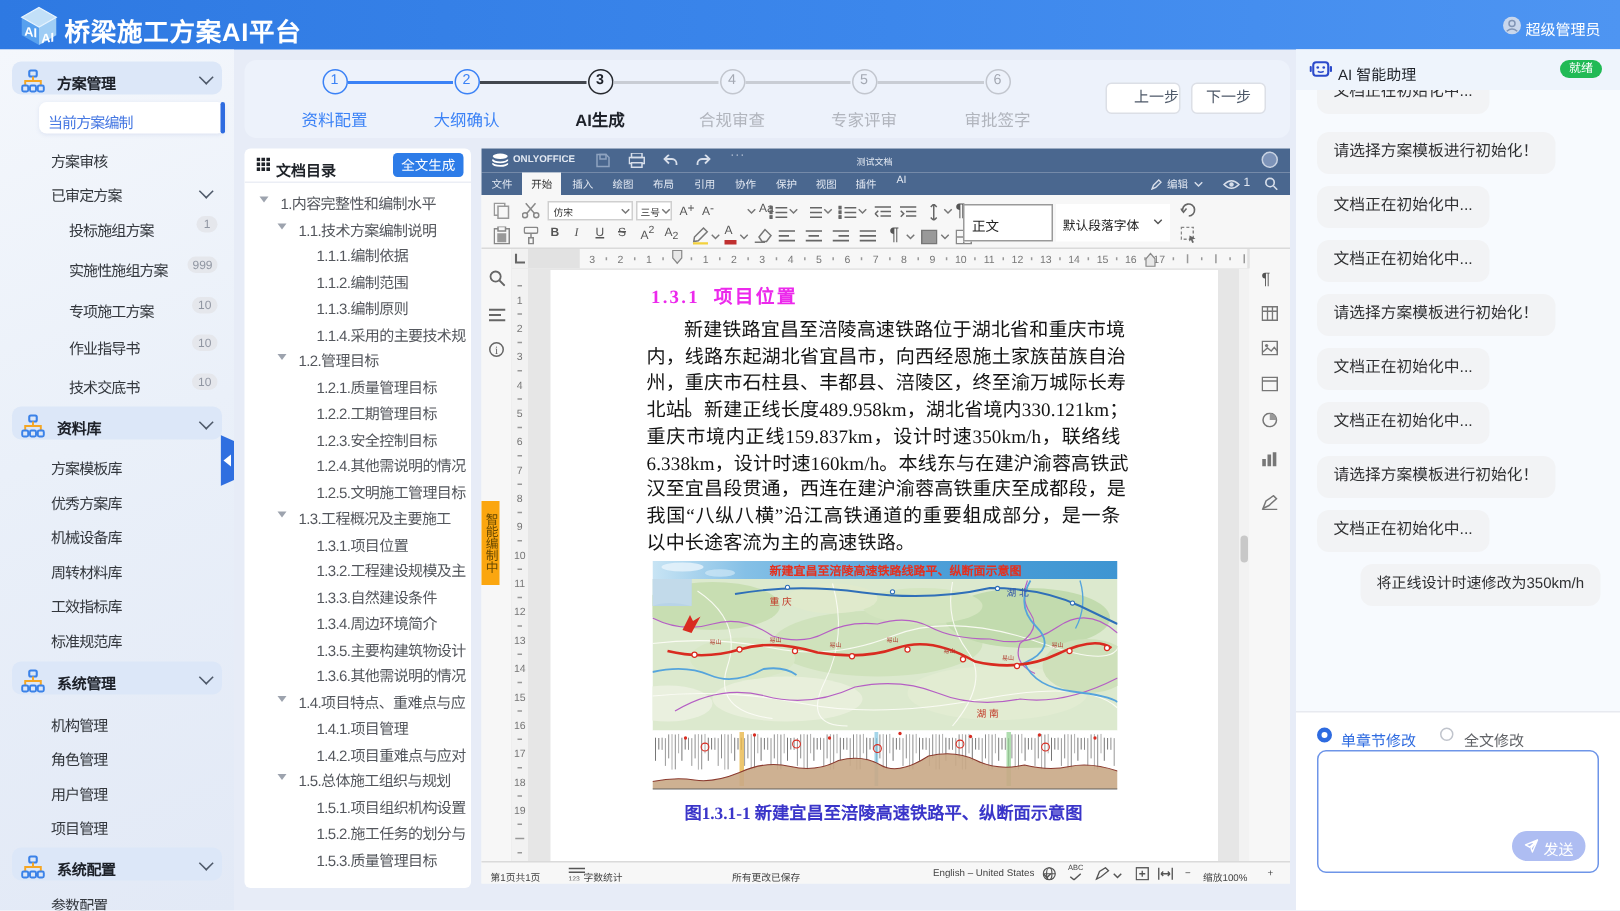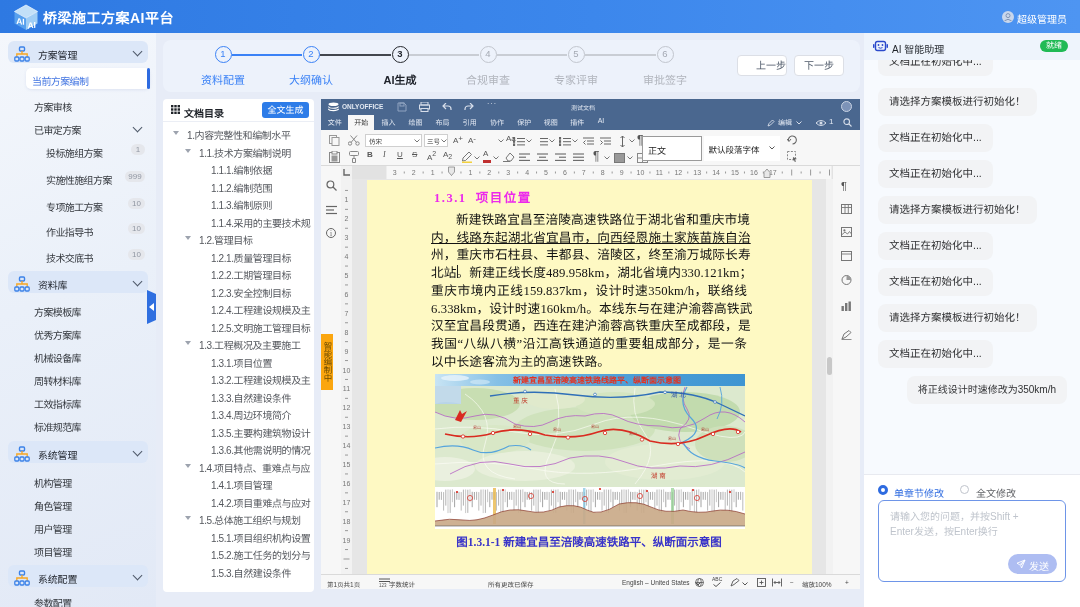--- a/index.html
+++ b/index.html
@@ -5,28 +5,28 @@
 <style>
   * { margin:0; padding:0; box-sizing:border-box; }
   html,body { width:1080px; height:607px; overflow:hidden; }
   body { font-family:"Liberation Sans", sans-serif; }
   #app { position:relative; width:1080px; height:607px; background:#E7ECF7; overflow:hidden; }
   .abs { position:absolute; }
 
   
   #topbar { position:absolute; left:0; top:0; width:1080px; height:33px;
     background:linear-gradient(90deg,#2E79E2 0%,#3C87EC 55%,#4E95F2 100%); }
-  #topbar .title { position:absolute; left:43px; top:7px; font-size:14px; font-weight:bold; color:#fff; letter-spacing:0.5px; }
+  #topbar .title { position:absolute; left:43px; top:7px; font-size:17px; font-weight:bold; color:#fff; letter-spacing:0.5px; }
   #topbar .user { position:absolute; right:13px; top:11px; color:#fff; font-size:10px; }
 
   
   #sidebar { position:absolute; left:0; top:33px; width:156px; height:574px;
     background:linear-gradient(160deg,#F4F7FC 0%,#EAF0F9 45%,#E2E9F6 100%); font-size:12px; color:#2b2f36; }
   .sec-pill { position:absolute; left:8px; width:140px; height:22px; background:#DCE7F8; border-radius:6px; }
-  .sec-title { position:absolute; left:38px; font-size:10px; font-weight:normal; color:#1D2129; letter-spacing:-0.2px; }
+  .sec-title { position:absolute; left:38px; font-size:10px; font-weight:bold; color:#1D2129; letter-spacing:-0.2px; }
   .chev { position:absolute; left:134px; width:7px; height:7px; border-right:1.4px solid #4E5969; border-bottom:1.4px solid #4E5969; transform:rotate(45deg); }
   .m-item { position:absolute; left:34px; color:#33373d; font-size:10px; letter-spacing:-0.6px; }
   .m-sub { position:absolute; left:46px; color:#33373d; font-size:10px; letter-spacing:-0.6px; }
   .badge { position:absolute; font-size:8px; color:#9096A2; background:#E5E7EC; border-radius:6px; text-align:center; line-height:11px; height:11px; }
   #active-item { position:absolute; left:26px; top:35px; width:124px; height:21px; background:#fff; border-radius:5px; box-shadow:0 1px 3px rgba(80,110,180,0.12); }
   #active-item .bar { position:absolute; right:0; top:0; width:3px; height:22px; background:#2E6BE0; border-radius:2px; }
   #active-item .txt { position:absolute; left:6px; top:5px; color:#4577E2; font-size:10px; letter-spacing:-0.6px; }
   #active-item .bar { height:21px !important; }
   #collapse-handle { position:absolute; left:147px; top:290px; width:9px; height:34px; background:#2F6FE0; clip-path:polygon(0 0, 100% 12%, 100% 88%, 0 100%); }
   #collapse-handle:after { content:""; position:absolute; left:2px; top:13px; border-right:5px solid #fff; border-top:4px solid transparent; border-bottom:4px solid transparent; }
@@ -52,21 +52,21 @@
   #ed-menu { position:absolute; left:0; top:16px; width:539px; height:15px; background:#4A678F; }
   #ed-toolbar { position:absolute; left:0; top:31px; width:539px; height:36px; background:#F7F7F7; border-bottom:1px solid #DADADA; color:#444; }
   #ed-ruler { position:absolute; left:20px; top:67px; width:492px; height:13px; background:#E2E2E2; overflow:hidden; }
   #ed-canvas { position:absolute; left:31px; top:80px; width:474px; height:395px; background:#E6E6E6; overflow:hidden; }
   #ed-leftbar { position:absolute; left:0; top:67px; width:20px; height:408px; background:#F7F7F7; }
   #ed-vruler { position:absolute; left:20px; top:80px; width:11px; height:395px; background:#E4E4E4; overflow:hidden; }
   #ed-scroll { position:absolute; left:505px; top:80px; width:7px; height:395px; background:#F2F2F2; }
   #ed-scroll .thumb { position:absolute; left:1px; top:178px; width:5px; height:18px; background:#C8C8C8; border-radius:3px; }
   #ed-rightbar { position:absolute; left:512px; top:67px; width:27px; height:408px; background:#F7F7F7; }
   #ed-status { position:absolute; left:0; top:475px; width:539px; height:15px; background:#F7F7F7; border-top:1px solid #DADADA; font-size:9.5px; color:#555; }
-  #page { position:absolute; left:14.5px; top:1px; width:445px; height:394px; background:#fef9c3; }
+  #page { position:absolute; left:14.5px; top:1px; width:445px; height:394px; background:#ffffff; }
   .docline { position:absolute; left:64.5px; width:316px; font-family:"Liberation Serif", serif; font-size:12.7px; color:#131313; text-align:justify; text-align-last:justify; white-space:nowrap; letter-spacing:0.1px; }
   .edtxt { position:absolute; font-size:7px; color:#E2E8F2; white-space:nowrap; }
   .tbi { position:absolute; font-size:8px; color:#555; white-space:nowrap; }
   .combo { position:absolute; background:#fff; border:1px solid #CFCFCF; font-size:6.5px; color:#333; }
   .sbi { position:absolute; font-size:6.5px; color:#444; white-space:nowrap; }
 
   
   #rpanel { position:absolute; left:864px; top:33px; width:216px; height:574px; background:#F7FAFE; }
   #rp-head { position:absolute; left:0; top:0; width:216px; height:27px; background:#EEF4FC; z-index:3; }
   #rp-head .t { position:absolute; left:28px; top:8px; font-size:10px; font-weight:normal; color:#1F2329; }
@@ -215,48 +215,48 @@
         <div class="tree-i" style="left:36px;top:45.5px">1.1.技术方案编制说明</div>
         <div class="tree-i" style="left:48px;top:63px">1.1.1.编制依据</div>
         <div class="tree-i" style="left:48px;top:80.5px">1.1.2.编制范围</div>
         <div class="tree-i" style="left:48px;top:98px">1.1.3.编制原则</div>
         <div class="tree-i" style="left:48px;top:115.5px">1.1.4.采用的主要技术规</div>
         <div class="tri" style="left:22px;top:137px"></div>
         <div class="tree-i" style="left:36px;top:133px">1.2.管理目标</div>
         <div class="tree-i" style="left:48px;top:150.5px">1.2.1.质量管理目标</div>
         <div class="tree-i" style="left:48px;top:168px">1.2.2.工期管理目标</div>
         <div class="tree-i" style="left:48px;top:185.5px">1.2.3.安全控制目标</div>
-        <div class="tree-i" style="left:48px;top:203px">1.2.4.工程建设规模及主</div>
+        <div class="tree-i" style="left:48px;top:203px">1.2.4.其他需说明的情况</div>
         <div class="tree-i" style="left:48px;top:220.5px">1.2.5.文明施工管理目标</div>
         <div class="tri" style="left:22px;top:242px"></div>
         <div class="tree-i" style="left:36px;top:238px">1.3.工程概况及主要施工</div>
         <div class="tree-i" style="left:48px;top:255.5px">1.3.1.项目位置</div>
         <div class="tree-i" style="left:48px;top:273px">1.3.2.工程建设规模及主</div>
         <div class="tree-i" style="left:48px;top:290.5px">1.3.3.自然建设条件</div>
         <div class="tree-i" style="left:48px;top:308px">1.3.4.周边环境简介</div>
         <div class="tree-i" style="left:48px;top:325.5px">1.3.5.主要构建筑物设计</div>
         <div class="tree-i" style="left:48px;top:343px">1.3.6.其他需说明的情况</div>
         <div class="tri" style="left:22px;top:364.5px"></div>
         <div class="tree-i" style="left:36px;top:360.5px">1.4.项目特点、重难点与应</div>
         <div class="tree-i" style="left:48px;top:378px">1.4.1.项目管理</div>
         <div class="tree-i" style="left:48px;top:395.5px">1.4.2.项目重难点与应对</div>
         <div class="tri" style="left:22px;top:417px"></div>
         <div class="tree-i" style="left:36px;top:413px">1.5.总体施工组织与规划</div>
         <div class="tree-i" style="left:48px;top:430.5px">1.5.1.项目组织机构设置</div>
         <div class="tree-i" style="left:48px;top:448px">1.5.2.施工任务的划分与</div>
-        <div class="tree-i" style="left:48px;top:465.5px">1.5.3.自然建设条件</div>
+        <div class="tree-i" style="left:48px;top:465.5px">1.5.3.质量管理目标</div>
       </div>
   </div>
 
   <div id="editor">
     <div id="ed-canvas">
         <div id="page">
           <div class="abs" style="left:67.5px;top:7px;font-family:'Liberation Serif',serif;font-size:12.5px;font-weight:bold;color:#EC29EC;letter-spacing:1.5px;">1.3.1&nbsp; 项目位置</div>
           <div class="docline" style="top:29px;padding-left:25px;">新建铁路宜昌至涪陵高速铁路位于湖北省和重庆市境</div>
-          <div class="docline" style="top:46.7px;text-decoration:underline;">内，线路东起湖北省宜昌市，向西经恩施土家族苗族自治</div>
+          <div class="docline" style="top:46.7px;">内，线路东起湖北省宜昌市，向西经恩施土家族苗族自治</div>
           <div class="docline" style="top:64.4px;">州，重庆市石柱县、丰都县、涪陵区，终至渝万城际长寿</div>
           <div class="docline" style="top:82.1px;">北站。新建正线长度489.958km，湖北省境内330.121km；</div>
           <div class="docline" style="top:99.8px;">重庆市境内正线159.837km，设计时速350km/h，联络线</div>
           <div class="docline" style="top:117.5px;">6.338km，设计时速160km/h。本线东与在建沪渝蓉高铁武</div>
           <div class="docline" style="top:152.89999999999998px;">我国“八纵八横”沿江高铁通道的重要组成部分，是一条</div>
           <div class="docline" style="top:135.2px;">汉至宜昌段贯通，西连在建沪渝蓉高铁重庆至成都段，是</div>
           <div class="docline" style="top:170.6px;text-align-last:left;">以中长途客流为主的高速铁路。</div>
           <svg class="abs" style="left:68px;top:193.5px" width="310" height="155" viewBox="0 0 310 155">
             <defs>
               <linearGradient id="bann" x1="0" y1="0" x2="1" y2="0">
@@ -965,21 +965,20 @@
         <div class="bubble" style="top:270.5px;">请选择方案模板进行初始化！</div>
         <div class="bubble" style="top:306.5px;">文档正在初始化中...</div>
         <div class="bubble" style="top:342.5px;left:auto;right:13px;font-size:10px;">将正线设计时速修改为350km/h</div>
       </div>
     <div id="rp-bottom">
       <div class="abs" style="left:14px;top:10px;width:10px;height:10px;border-radius:50%;border:3px solid #2E6BE0;background:#fff;"></div>
       <div class="abs" style="left:30px;top:10px;font-size:10px;color:#2E6BE0;">单章节修改</div>
       <div class="abs" style="left:96px;top:10px;width:9px;height:9px;border-radius:50%;border:1px solid #C0C4CC;background:#fff;"></div>
       <div class="abs" style="left:112px;top:10px;font-size:10px;color:#606266;">全文修改</div>
       <div class="abs" style="left:14px;top:25px;width:188px;height:82px;background:#fff;border:1px solid #6E95E8;border-radius:6px;">
-        <div class="abs" style="left:11px;top:8px;font-size:10px;color:#BFC4CC;line-height:15px;">请输入您的问题，并按Shift +<br>Enter发送，按Enter换行</div>
         <div class="abs" style="right:8px;bottom:7px;width:49px;height:20px;background:#AEBDF2;border-radius:10px;color:#fff;font-size:10px;">
             <svg class="abs" style="left:8px;top:5px" width="10" height="10" viewBox="0 0 10 10">
               <path d="M9 1 L1 4.2 L3.8 5.8 L9 1 L4.7 6.5 L5.6 9 Z" fill="none" stroke="#fff" stroke-width="0.9" stroke-linejoin="round"></path>
             </svg>
             <span class="abs" style="left:21px;top:3.5px;">发送</span>
           </div>
       </div>
     </div>
   </div>
 

